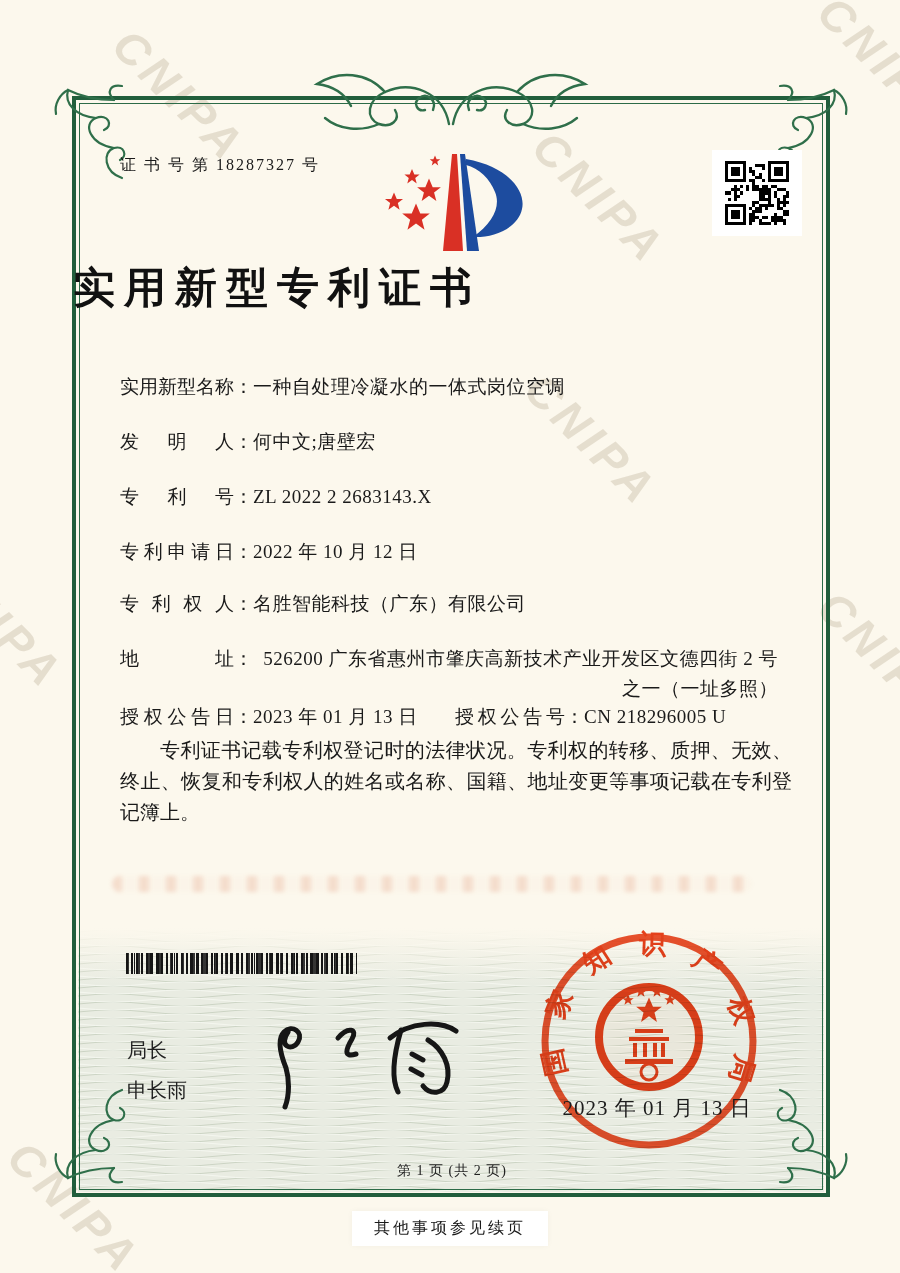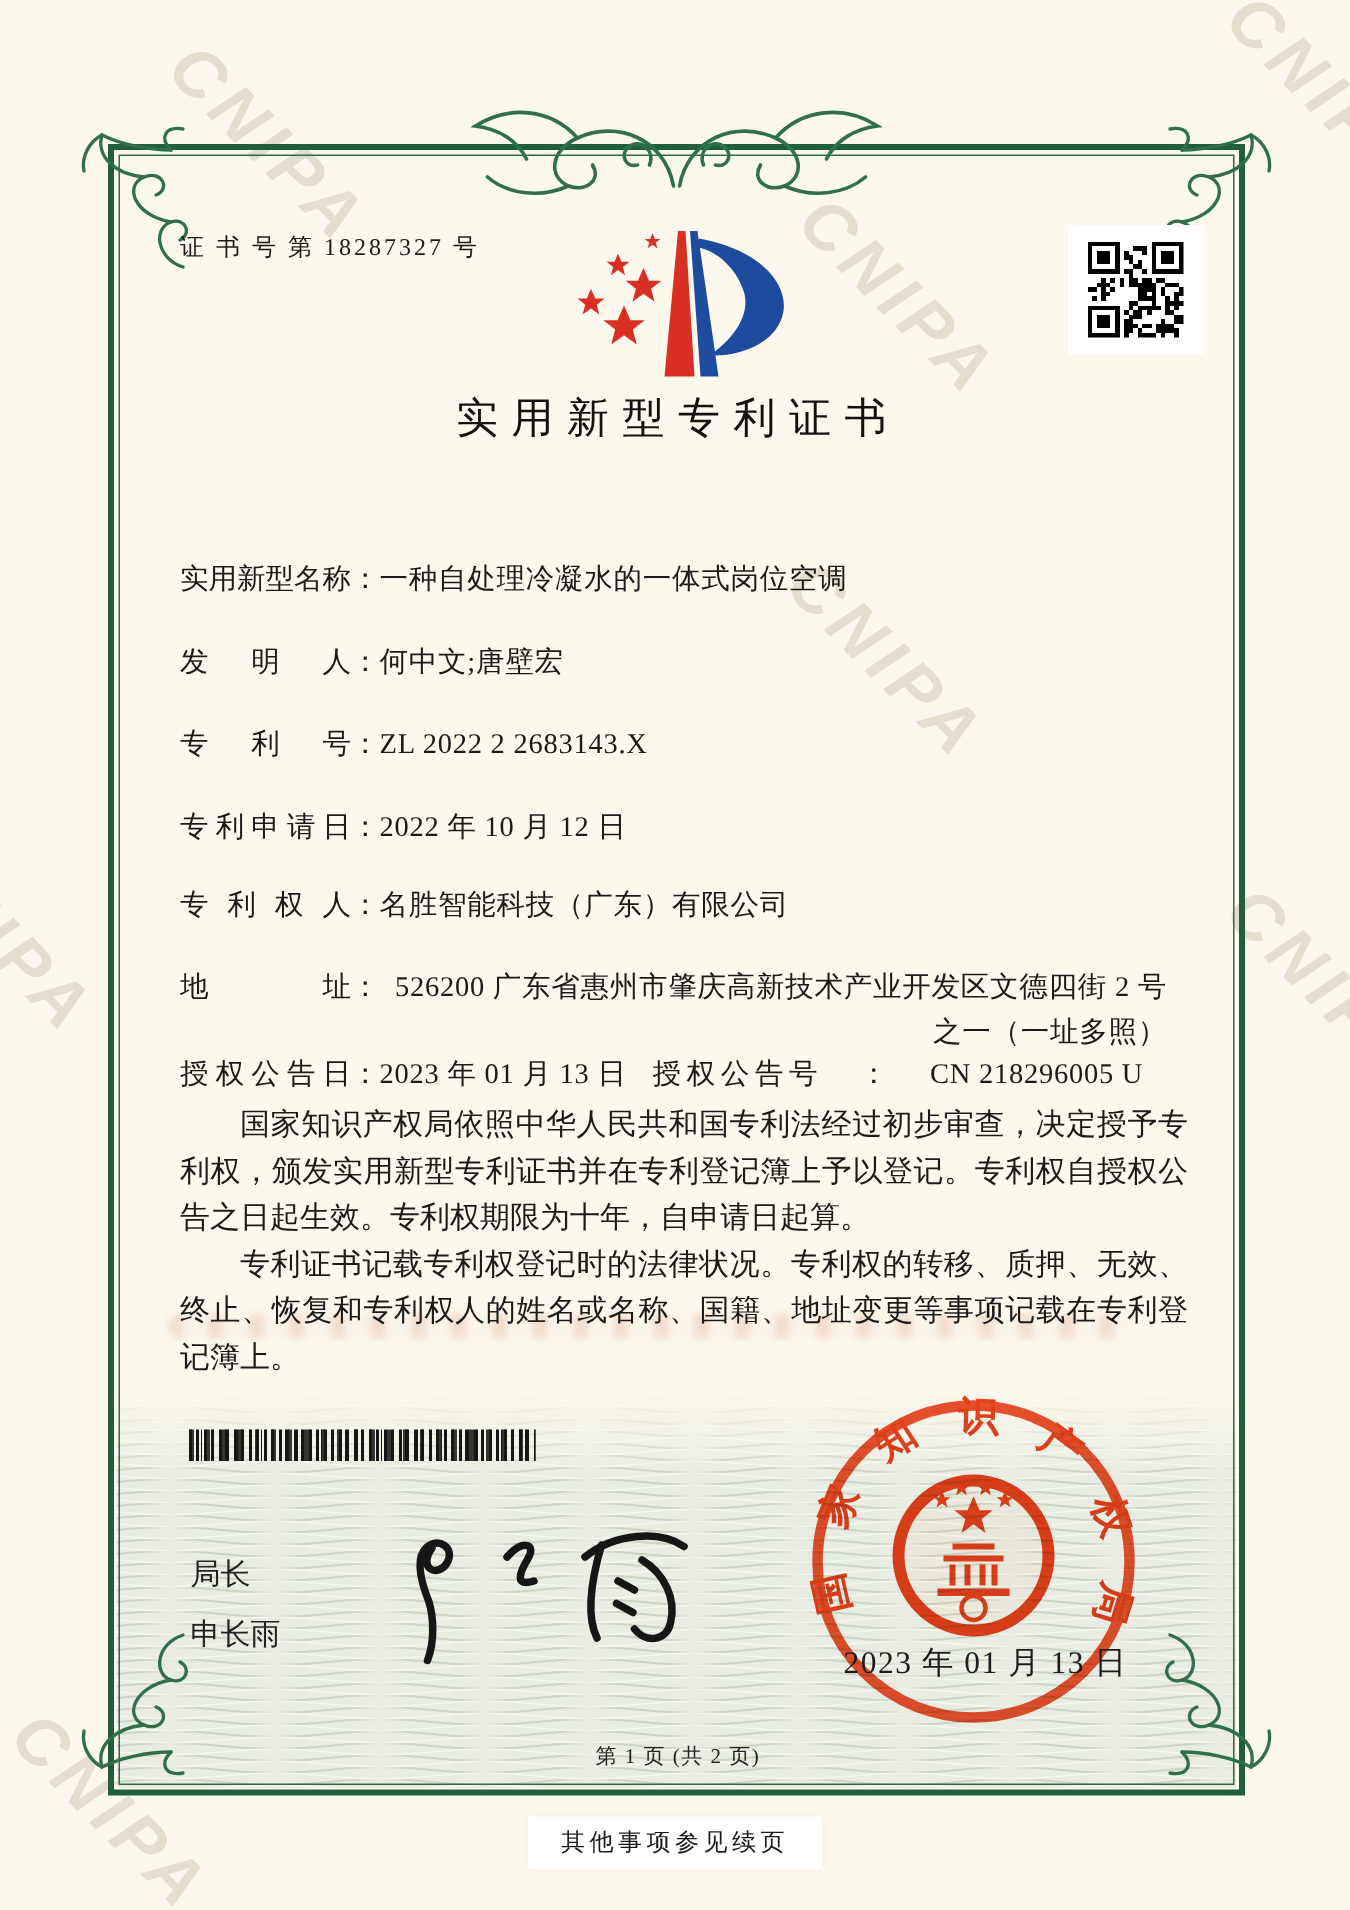--- a/index.html
+++ b/index.html
@@ -19,29 +19,29 @@
   
   .frame{position:absolute;left:72px;top:96px;width:758px;height:1101px;border:4px solid #215e3c;
          box-sizing:border-box;z-index:2;}
   .frame-inner{position:absolute;inset:3px;border:1.5px solid #2c6b47;}
   .orn{position:absolute;z-index:3;pointer-events:none;}
   
   .certno{position:absolute;left:120px;top:155px;z-index:4;font-size:16px;letter-spacing:2px;}
   .logo{position:absolute;left:372px;top:148px;z-index:4;}
   .qrpad{position:absolute;left:712px;top:150px;width:90px;height:86px;background:#fff;z-index:4;
          display:flex;align-items:center;justify-content:center;}
-  .title{position:absolute;left:73px;top:260px;width:758px;z-index:4;text-align:center;
-         font-size:28px;font-weight:400;letter-spacing:9px;color:#111;}
+  .title{position:absolute;left:73px;top:260px;width:758px;z-index:4;
+         font-size:42px;font-weight:700;letter-spacing:9px;color:#111;}
   
   .frow{position:absolute;left:120px;width:672px;z-index:4;font-size:19px;line-height:30px;
         display:flex;align-items:flex-start;}
   .flabel{display:inline-block;width:114px;text-align:justify;text-align-last:justify;flex:none;}
   .fcolon{flex:none;}
   .fvalue{display:inline-block;max-width:525px;letter-spacing:.5px;text-align:right;}
-  .grant2{position:absolute;left:315px;top:0;display:flex;gap:28px;}
+  .grant2{position:absolute;left:335px;top:0;display:flex;}
   .grant2 .flabel{width:110px;}
   
   .paras{position:absolute;left:120px;top:735px;width:672px;z-index:4;font-size:20px;line-height:31px;
          text-align:justify;}
   .paras p{margin:0;text-indent:2em;}
   
   .barcode{position:absolute;left:126px;top:953px;width:231px;height:21px;z-index:4;
       background:repeating-linear-gradient(90deg,#151515 0 2px,transparent 2px 5px),
                  repeating-linear-gradient(90deg,#151515 0 1px,transparent 1px 8px),
                  repeating-linear-gradient(90deg,rgba(20,20,20,.85) 0 3px,transparent 3px 11px);}
@@ -310,21 +310,20 @@
       <span class="fcolon">：</span>
     <span class="fvalue">2023 年 01 月 13 日</span>
     <span class="grant2">
       <span class="flabel">授权公告号</span>
         <span class="fcolon">：</span>
       <span class="fvalue">CN 218296005 U</span>
     </span>
   </div>
 
   <div class="paras">
-    <p>国家知识产权局依照中华人民共和国专利法经过初步审查，决定授予专利权，颁发实用新型专利证书并在专利登记簿上予以登记。专利权自授权公告之日起生效。专利权期限为十年，自申请日起算。</p>
     <p>专利证书记载专利权登记时的法律状况。专利权的转移、质押、无效、终止、恢复和专利权人的姓名或名称、国籍、地址变更等事项记载在专利登记簿上。</p>
   </div>
 
   <div class="barcode"></div>
 
   <div class="director">
     <div>局长</div>
     <div>申长雨</div>
   </div>
   <svg class="sig" width="220" height="110" viewBox="0 0 220 110">

